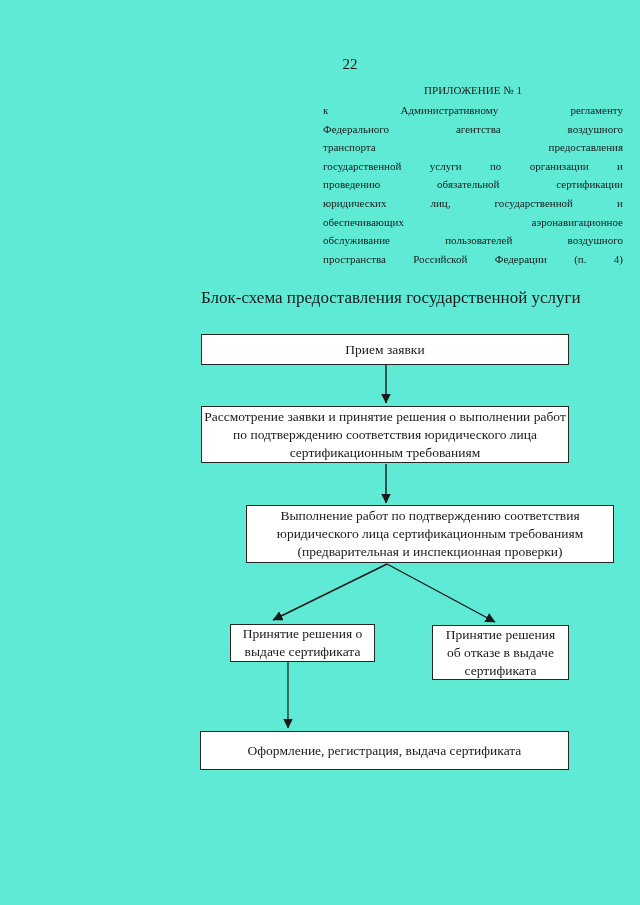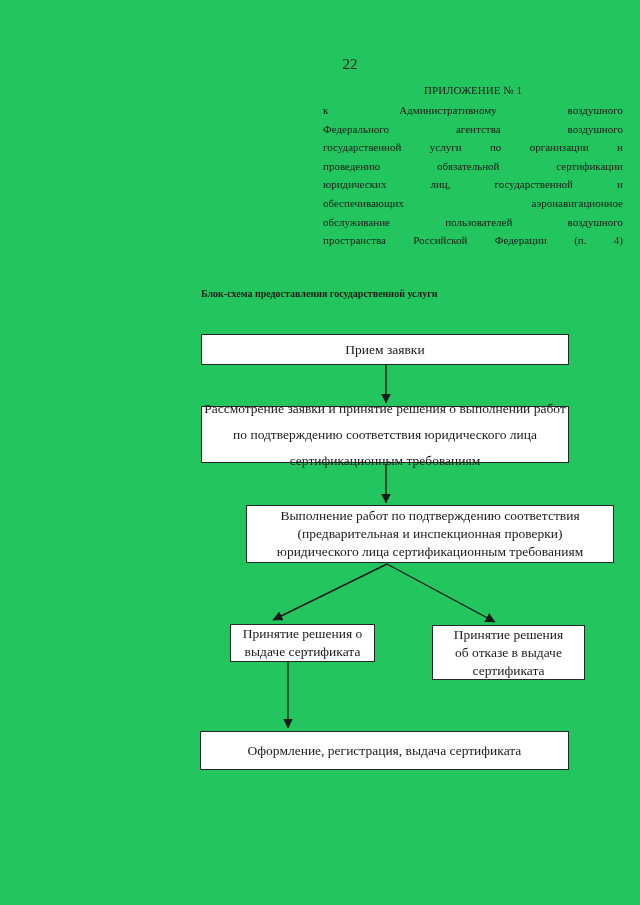--- a/index.html
+++ b/index.html
@@ -1,19 +1,19 @@
 <!DOCTYPE html>
 <html><head>
 <meta charset="utf-8">
 <style>
   html,body{margin:0;padding:0;background:#e8e8e8;}
   .page{
     position:relative;
     width:640px;height:905px;
-    background:#22c55e;
+    background:#5eead4;
     font-family:"Liberation Serif","DejaVu Serif",serif;
     color:#1a1a1a;
     overflow:hidden;
     margin:0 auto;
   }
   .page-number{
     position:absolute;
     left:336px;top:56px;width:28px;
     font-size:15px;text-align:center;
   }
@@ -31,61 +31,62 @@
     text-align:justify;
     text-align-last:justify;
     line-height:18.6px;
     height:18.6px;
     overflow:hidden;
     white-space:nowrap;
   }
   .diagram-title{
     position:absolute;
     left:201px;top:288px;
-    font-weight:bold;
-    font-size:10px;
+    font-weight:normal;
+    font-size:17px;
     white-space:nowrap;
   }
   .fc-box{
     position:absolute;
     border:1.5px solid #262626;
     background:#ffffff;
     display:flex;
     flex-direction:column;
     align-items:center;
     justify-content:center;
     text-align:center;
     font-size:13.5px;
     line-height:18px;
     box-sizing:border-box;
   }
   .fc-box div{white-space:nowrap;}
   .box-1{left:201px;top:334px;width:368px;height:31px;}
-  .box-2{left:201px;top:406px;width:368px;height:57px;gap:8px;}
+  .box-2{left:201px;top:406px;width:368px;height:57px;}
   .box-3{left:201px;top:505px;width:368px;height:58px;margin-left:45px;}
   .box-4a{left:199px;top:624px;width:145px;height:38px;margin-left:31px;}
-  .box-4b{left:432px;top:625px;width:153px;height:55px;}
+  .box-4b{left:432px;top:625px;width:137px;height:55px;}
   .box-5{left:200px;top:731px;width:369px;height:39px;}
   .arrow-layer{
     position:absolute;
     left:0;top:0;
     pointer-events:none;
   }
 </style>
 </head>
 <body>
 
 <div class="page">
 
   <div class="page-number">22</div>
 
   <div class="appendix">
     <div class="appendix-heading">ПРИЛОЖЕНИЕ № 1</div>
-    <div class="jline">к Административному воздушного</div>
+    <div class="jline">к Административному регламенту</div>
     <div class="jline">Федерального агентства воздушного</div>
+    <div class="jline">транспорта предоставления</div>
     <div class="jline">государственной услуги по организации и</div>
     <div class="jline">проведению обязательной сертификации</div>
     <div class="jline">юридических лиц, государственной и</div>
     <div class="jline">обеспечивающих аэронавигационное</div>
     <div class="jline">обслуживание пользователей воздушного</div>
     <div class="jline">пространства Российской Федерации (п. 4)</div>
   </div>
 
   <div class="diagram-title">Блок-схема предоставления государственной услуги</div>
 
@@ -107,22 +108,22 @@
   </div>
 
   <div class="fc-box box-2">
     <div>Рассмотрение заявки и принятие решения о выполнении работ</div>
     <div>по подтверждению соответствия юридического лица</div>
     <div>сертификационным требованиям</div>
   </div>
 
   <div class="fc-box box-3">
     <div>Выполнение работ по подтверждению соответствия</div>
+    <div>юридического лица сертификационным требованиям</div>
     <div>(предварительная и инспекционная проверки)</div>
-    <div>юридического лица сертификационным требованиям</div>
   </div>
 
   <div class="fc-box box-4a">
     <div>Принятие решения о</div>
     <div>выдаче сертификата</div>
   </div>
 
   <div class="fc-box box-4b">
     <div>Принятие решения</div>
     <div>об отказе в выдаче</div>

